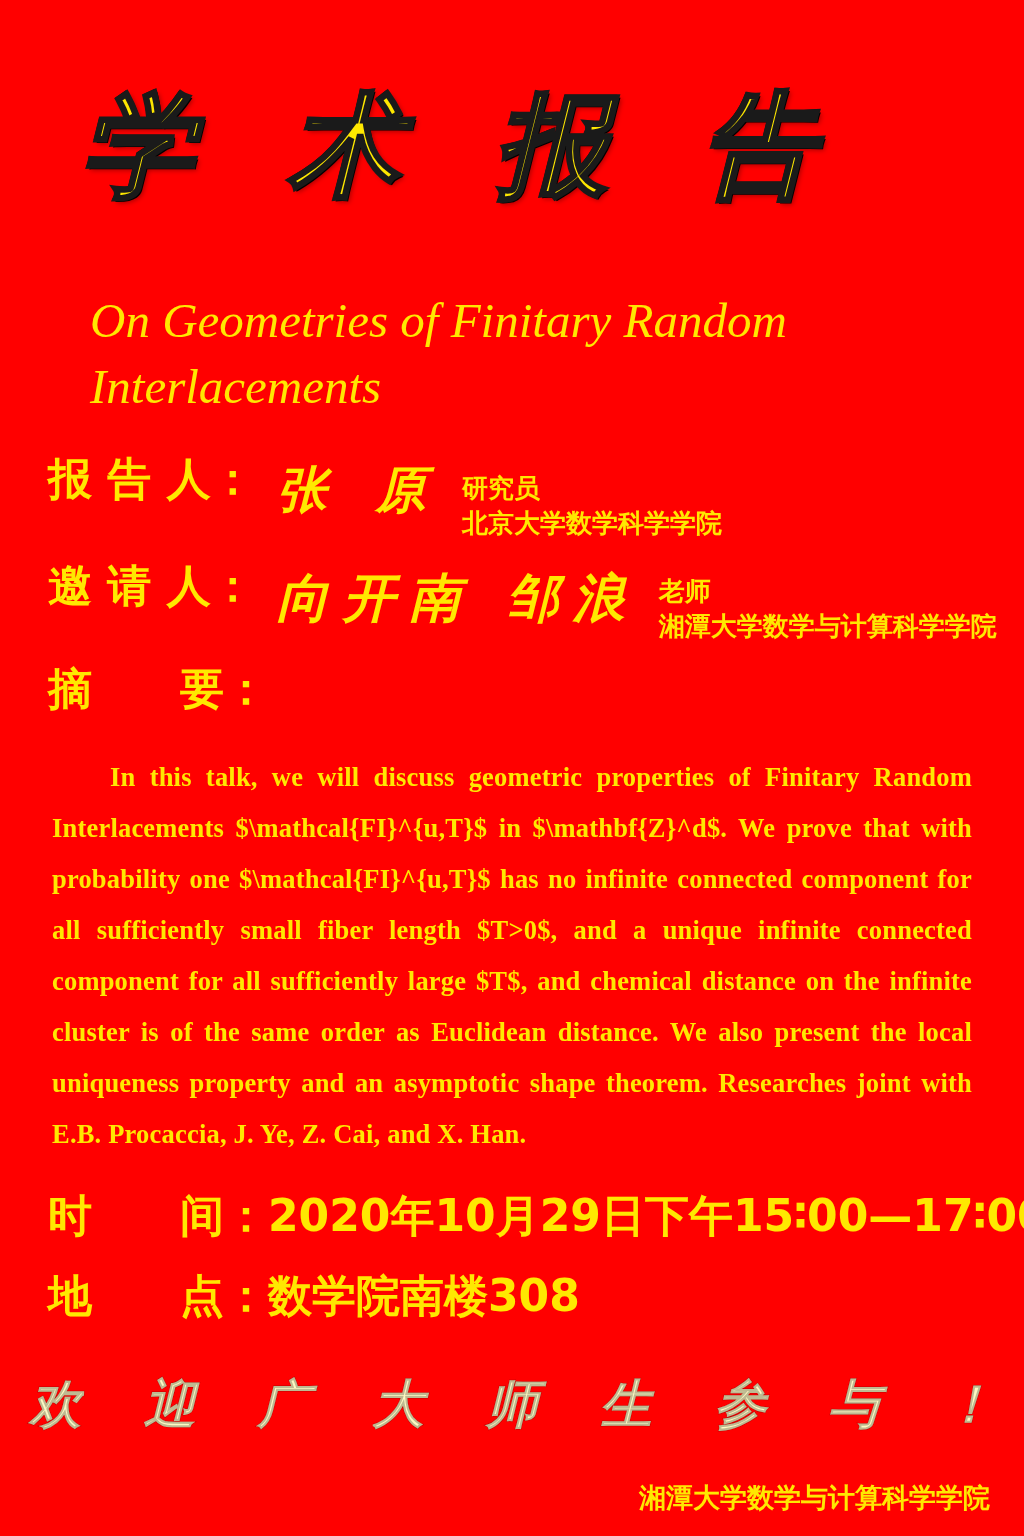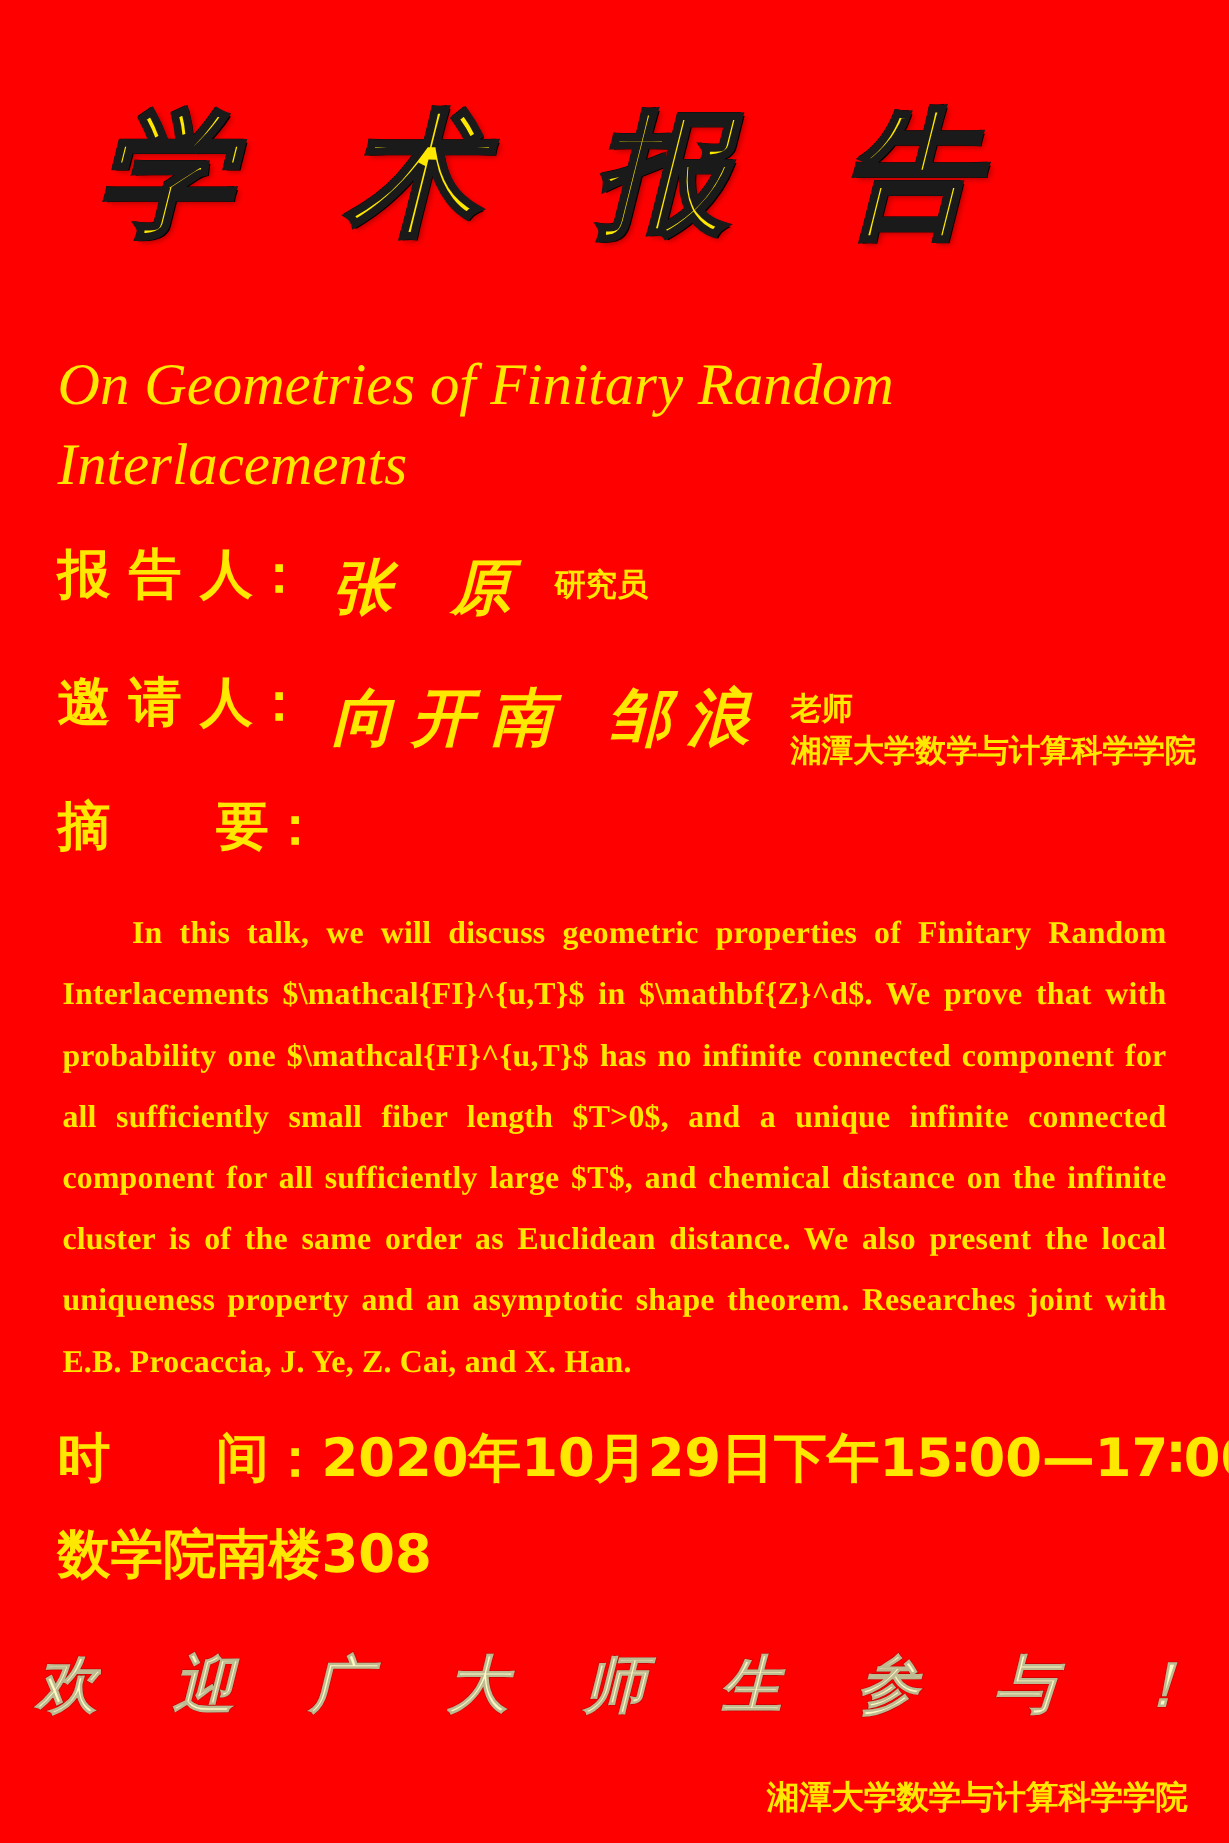--- a/index.html
+++ b/index.html
@@ -65,20 +65,21 @@
     width: 940px;
   }
   .subject-text {
     font-family: "Liberation Serif", serif;
     font-style: italic;
     font-size: 49px;
     color: #FFE800;
     line-height: 1.35;
     margin-top: -4px;
     max-width: 700px;
+    margin-left: 42px;
   }
 
   
   .row-speaker {
     top: 455px;
     left: 48px;
     width: 960px;
   }
   .cn-name {
     font-family: "DejaVu Serif", serif;
@@ -196,20 +197,21 @@
 
   <div class="row row-subject">
     <div class="subject-text">On Geometries of Finitary Random Interlacements</div>
   </div>
 
   <div class="row row-speaker">
     <div class="label">报 告 人：</div>
     <div class="cn-name">张 原</div>
     <div class="affil">
       <div>研究员</div>
+      <div>北京大学数学科学学院</div>
     </div>
   </div>
 
   <div class="row row-inviter">
     <div class="label">邀 请 人：</div>
     <div class="cn-name">向开南 邹浪</div>
     <div class="affil">
       <div>老师</div>
       <div>湘潭大学数学与计算科学学院</div>
     </div>
@@ -220,20 +222,21 @@
   </div>
 
   <div class="abstract">In this talk, we will discuss geometric properties of Finitary Random Interlacements $\mathcal{FI}^{u,T}$ in $\mathbf{Z}^d$. We prove that with probability one $\mathcal{FI}^{u,T}$ has no infinite connected component for all sufficiently small fiber length $T&gt;0$, and a unique infinite connected component for all sufficiently large $T$, and chemical distance on the infinite cluster is of the same order as Euclidean distance. We also present the local uniqueness property and an asymptotic shape theorem. Researches joint with E.B. Procaccia, J. Ye, Z. Cai, and X. Han.</div>
 
   <div class="row row-time">
     <div class="label">时　　间：</div>
     <div class="value">2020年10月29日下午15∶00—17∶00</div>
   </div>
 
   <div class="row row-place">
+    <div class="label">地　　点：</div>
     <div class="value">数学院南楼308</div>
   </div>
 
   <div class="welcome">欢 迎 广 大 师 生 参 与 ！</div>
 
   <div class="footer">湘潭大学数学与计算科学学院</div>
 
 </div>
 
 </body></html>

